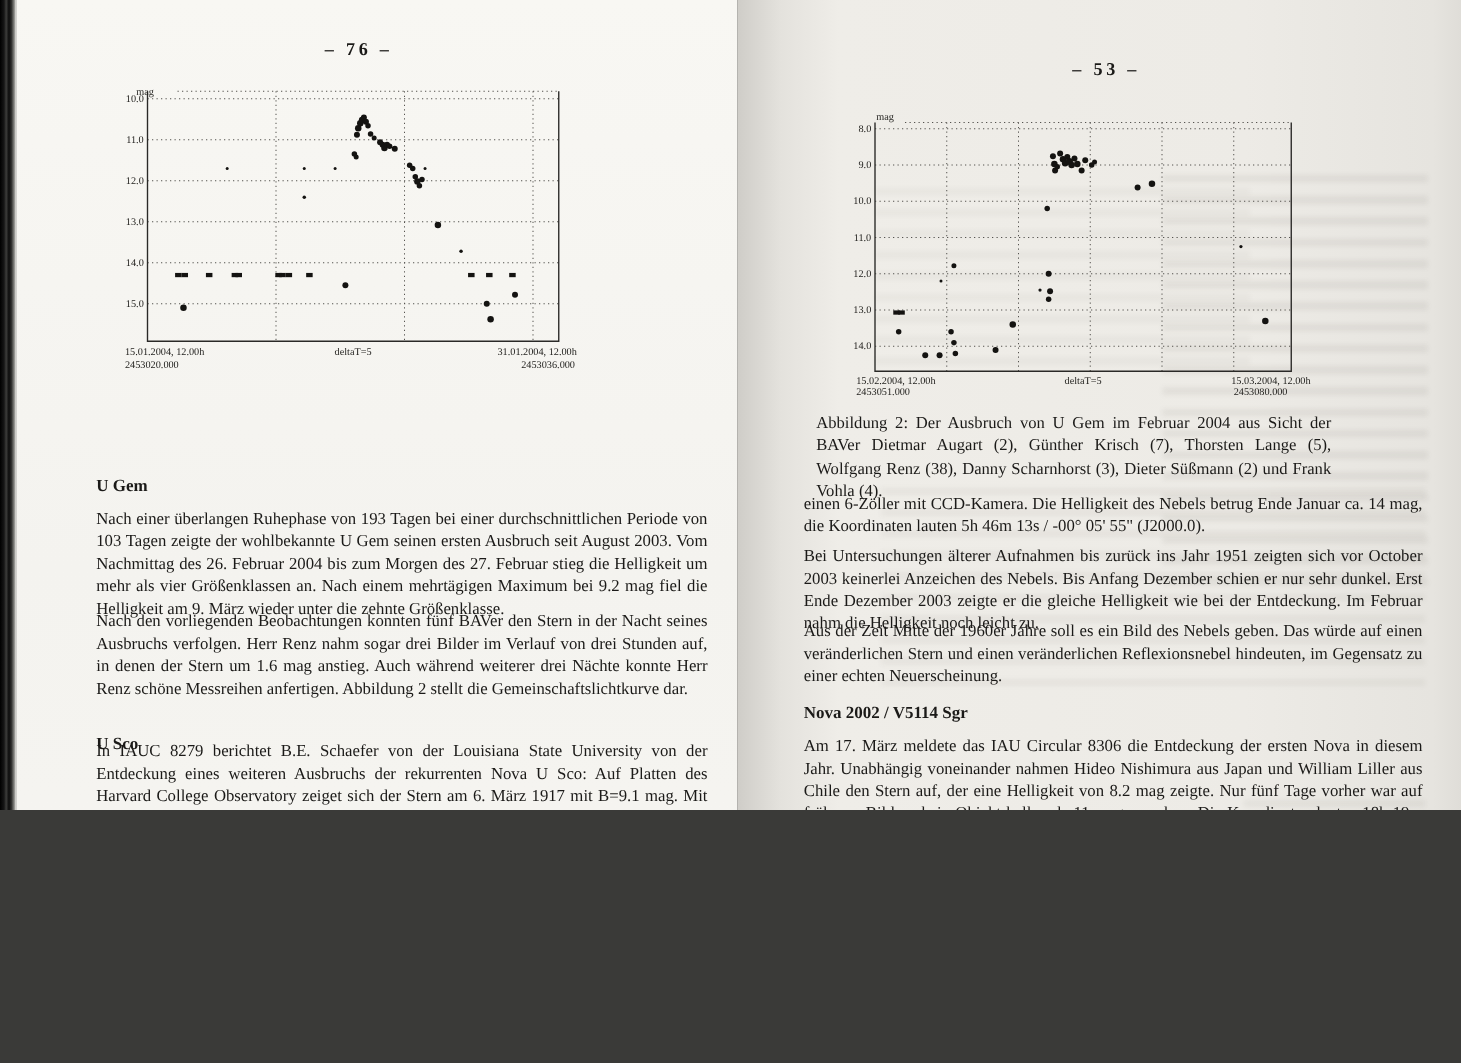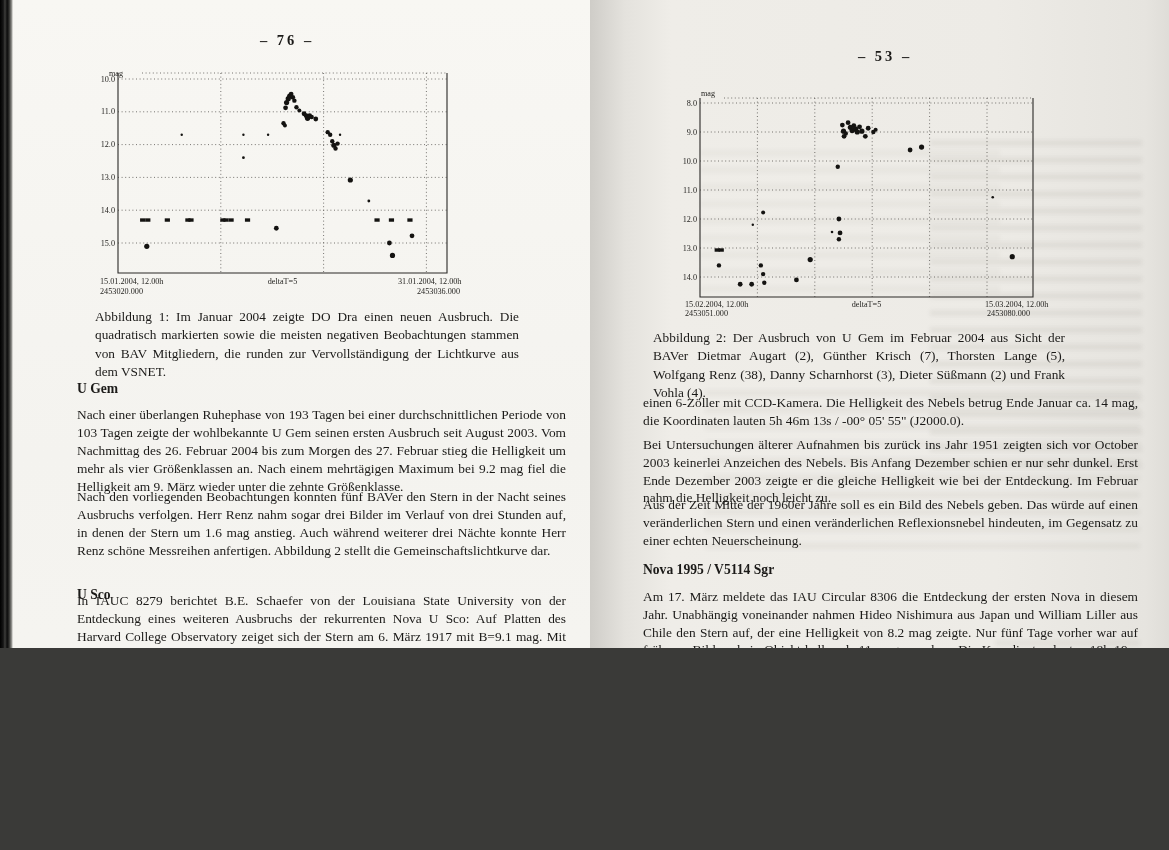--- a/index.html
+++ b/index.html
@@ -118,21 +118,20 @@
       <circle cx="333.88" cy="145.25599999999997" r="2.6" class="pt"></circle>
       <circle cx="335.5248" cy="148.53599999999997" r="2.2" class="pt"></circle>
       <circle cx="337.58079999999995" cy="143.616" r="2.2" class="pt"></circle>
       <circle cx="350.328" cy="180.024" r="2.6" class="pt"></circle>
       <circle cx="368.832" cy="201.01600000000002" r="1.4" class="pt"></circle>
       <circle cx="389.392" cy="243" r="2.4" class="pt"></circle>
       <circle cx="392.476" cy="255.464" r="2.6" class="pt"></circle>
       <circle cx="412.008" cy="235.78399999999996" r="2.4" class="pt"></circle>
     </svg>
 
-  <div class="abs caption" style="left:95px;top:308px;width:424px;">Abbildung 1: Im Januar 2004 zeigte DO Dra einen neuen Ausbruch. Die quadratisch markierten sowie die meisten negativen Beobachtungen stammen von BAV Mitgliedern, die runden zur Vervollständigung der Lichtkurve aus dem VSNET.</div>
 
   <div class="abs heading" style="left:77px;top:381px;">U Gem</div>
 
   <div class="abs body-par" style="left:77px;top:406px;">Nach einer überlangen Ruhephase von 193 Tagen bei einer durchschnittlichen Periode von 103 Tagen zeigte der wohlbekannte U Gem seinen ersten Ausbruch seit August 2003. Vom Nachmittag des 26. Februar 2004 bis zum Morgen des 27. Februar stieg die Helligkeit um mehr als vier Größenklassen an. Nach einem mehrtägigen Maximum bei 9.2 mag fiel die Helligkeit am 9. März wieder unter die zehnte Größenklasse.</div>
 
   <div class="abs body-par" style="left:77px;top:488px;">Nach den vorliegenden Beobachtungen konnten fünf BAVer den Stern in der Nacht seines Ausbruchs verfolgen. Herr Renz nahm sogar drei Bilder im Verlauf von drei Stunden auf, in denen der Stern um 1.6 mag anstieg. Auch während weiterer drei Nächte konnte Herr Renz schöne Messreihen anfertigen. Abbildung 2 stellt die Gemeinschaftslichtkurve dar.</div>
 
   <div class="abs heading" style="left:77px;top:587px;">U Sco</div>
 
   <div class="abs body-par" style="left:77px;top:592px;">In IAUC 8279 berichtet B.E. Schaefer von der Louisiana State University von der Entdeckung eines weiteren Ausbruchs der rekurrenten Nova U Sco: Auf Platten des Harvard College Observatory zeiget sich der Stern am 6. März 1917 mit B=9.1 mag. Mit den bekannten Ausbrüchen aus den Jahren 1906, 1936, 1945, 1969, 1979, 1987 und 1999 wird damit die Periode von 8 bis 12 Jahren bestätigt.</div>
@@ -211,21 +210,21 @@
       </svg>
 
     <div class="abs caption" style="left:653px;top:329px;width:412px;">Abbildung 2: Der Ausbruch von U Gem im Februar 2004 aus Sicht der BAVer Dietmar Augart (2), Günther Krisch (7), Thorsten Lange (5), Wolfgang Renz (38), Danny Scharnhorst (3), Dieter Süßmann (2) und Frank Vohla (4).</div>
 
     <div class="abs body-par" style="left:643px;top:394px;">einen 6-Zöller mit CCD-Kamera. Die Helligkeit des Nebels betrug Ende Januar ca. 14 mag, die Koordinaten lauten 5h 46m 13s / -00° 05' 55" (J2000.0).</div>
 
     <div class="abs body-par" style="left:643px;top:436px;">Bei Untersuchungen älterer Aufnahmen bis zurück ins Jahr 1951 zeigten sich vor October 2003 keinerlei Anzeichen des Nebels. Bis Anfang Dezember schien er nur sehr dunkel. Erst Ende Dezember 2003 zeigte er die gleiche Helligkeit wie bei der Entdeckung. Im Februar nahm die Helligkeit noch leicht zu.</div>
 
     <div class="abs body-par" style="left:643px;top:496px;">Aus der Zeit Mitte der 1960er Jahre soll es ein Bild des Nebels geben. Das würde auf einen veränderlichen Stern und einen veränderlichen Reflexionsnebel hindeuten, im Gegensatz zu einer echten Neuerscheinung.</div>
 
-    <div class="abs heading" style="left:643px;top:562px;">Nova 1995 / V5114 Sgr</div>
+    <div class="abs heading" style="left:643px;top:562px;">Nova 2002 / V5114 Sgr</div>
 
     <div class="abs body-par" style="left:643px;top:588px;">Am 17. März meldete das IAU Circular 8306 die Entdeckung der ersten Nova in diesem Jahr. Unabhängig voneinander nahmen Hideo Nishimura aus Japan und William Liller aus Chile den Stern auf, der eine Helligkeit von 8.2 mag zeigte. Nur fünf Tage vorher war auf früheren Bildern kein Objekt heller als 11 mag zu sehen. Die Koordinaten lauten 18h 19m 32.142s / -28° 36' 34.91" (J2000.0). Damit lag die Nova zu weit südlich für die meisten Leser dieses Rundbriefs.</div>
 
     <div class="abs heading-big" style="left:643px;top:706px;">Literatur</div>
 
     <div class="abs ref-row" style="left:648px;top:744px;width:500px;">
       <span class="ref-num">[1]</span><span class="ref-label">Diverse Mailinglisten des VSNET:</span>
       <span class="ref-url">http://www.kusastro.kyoto-u.ac.jp/vsnet/</span>
     </div>
   </div>

